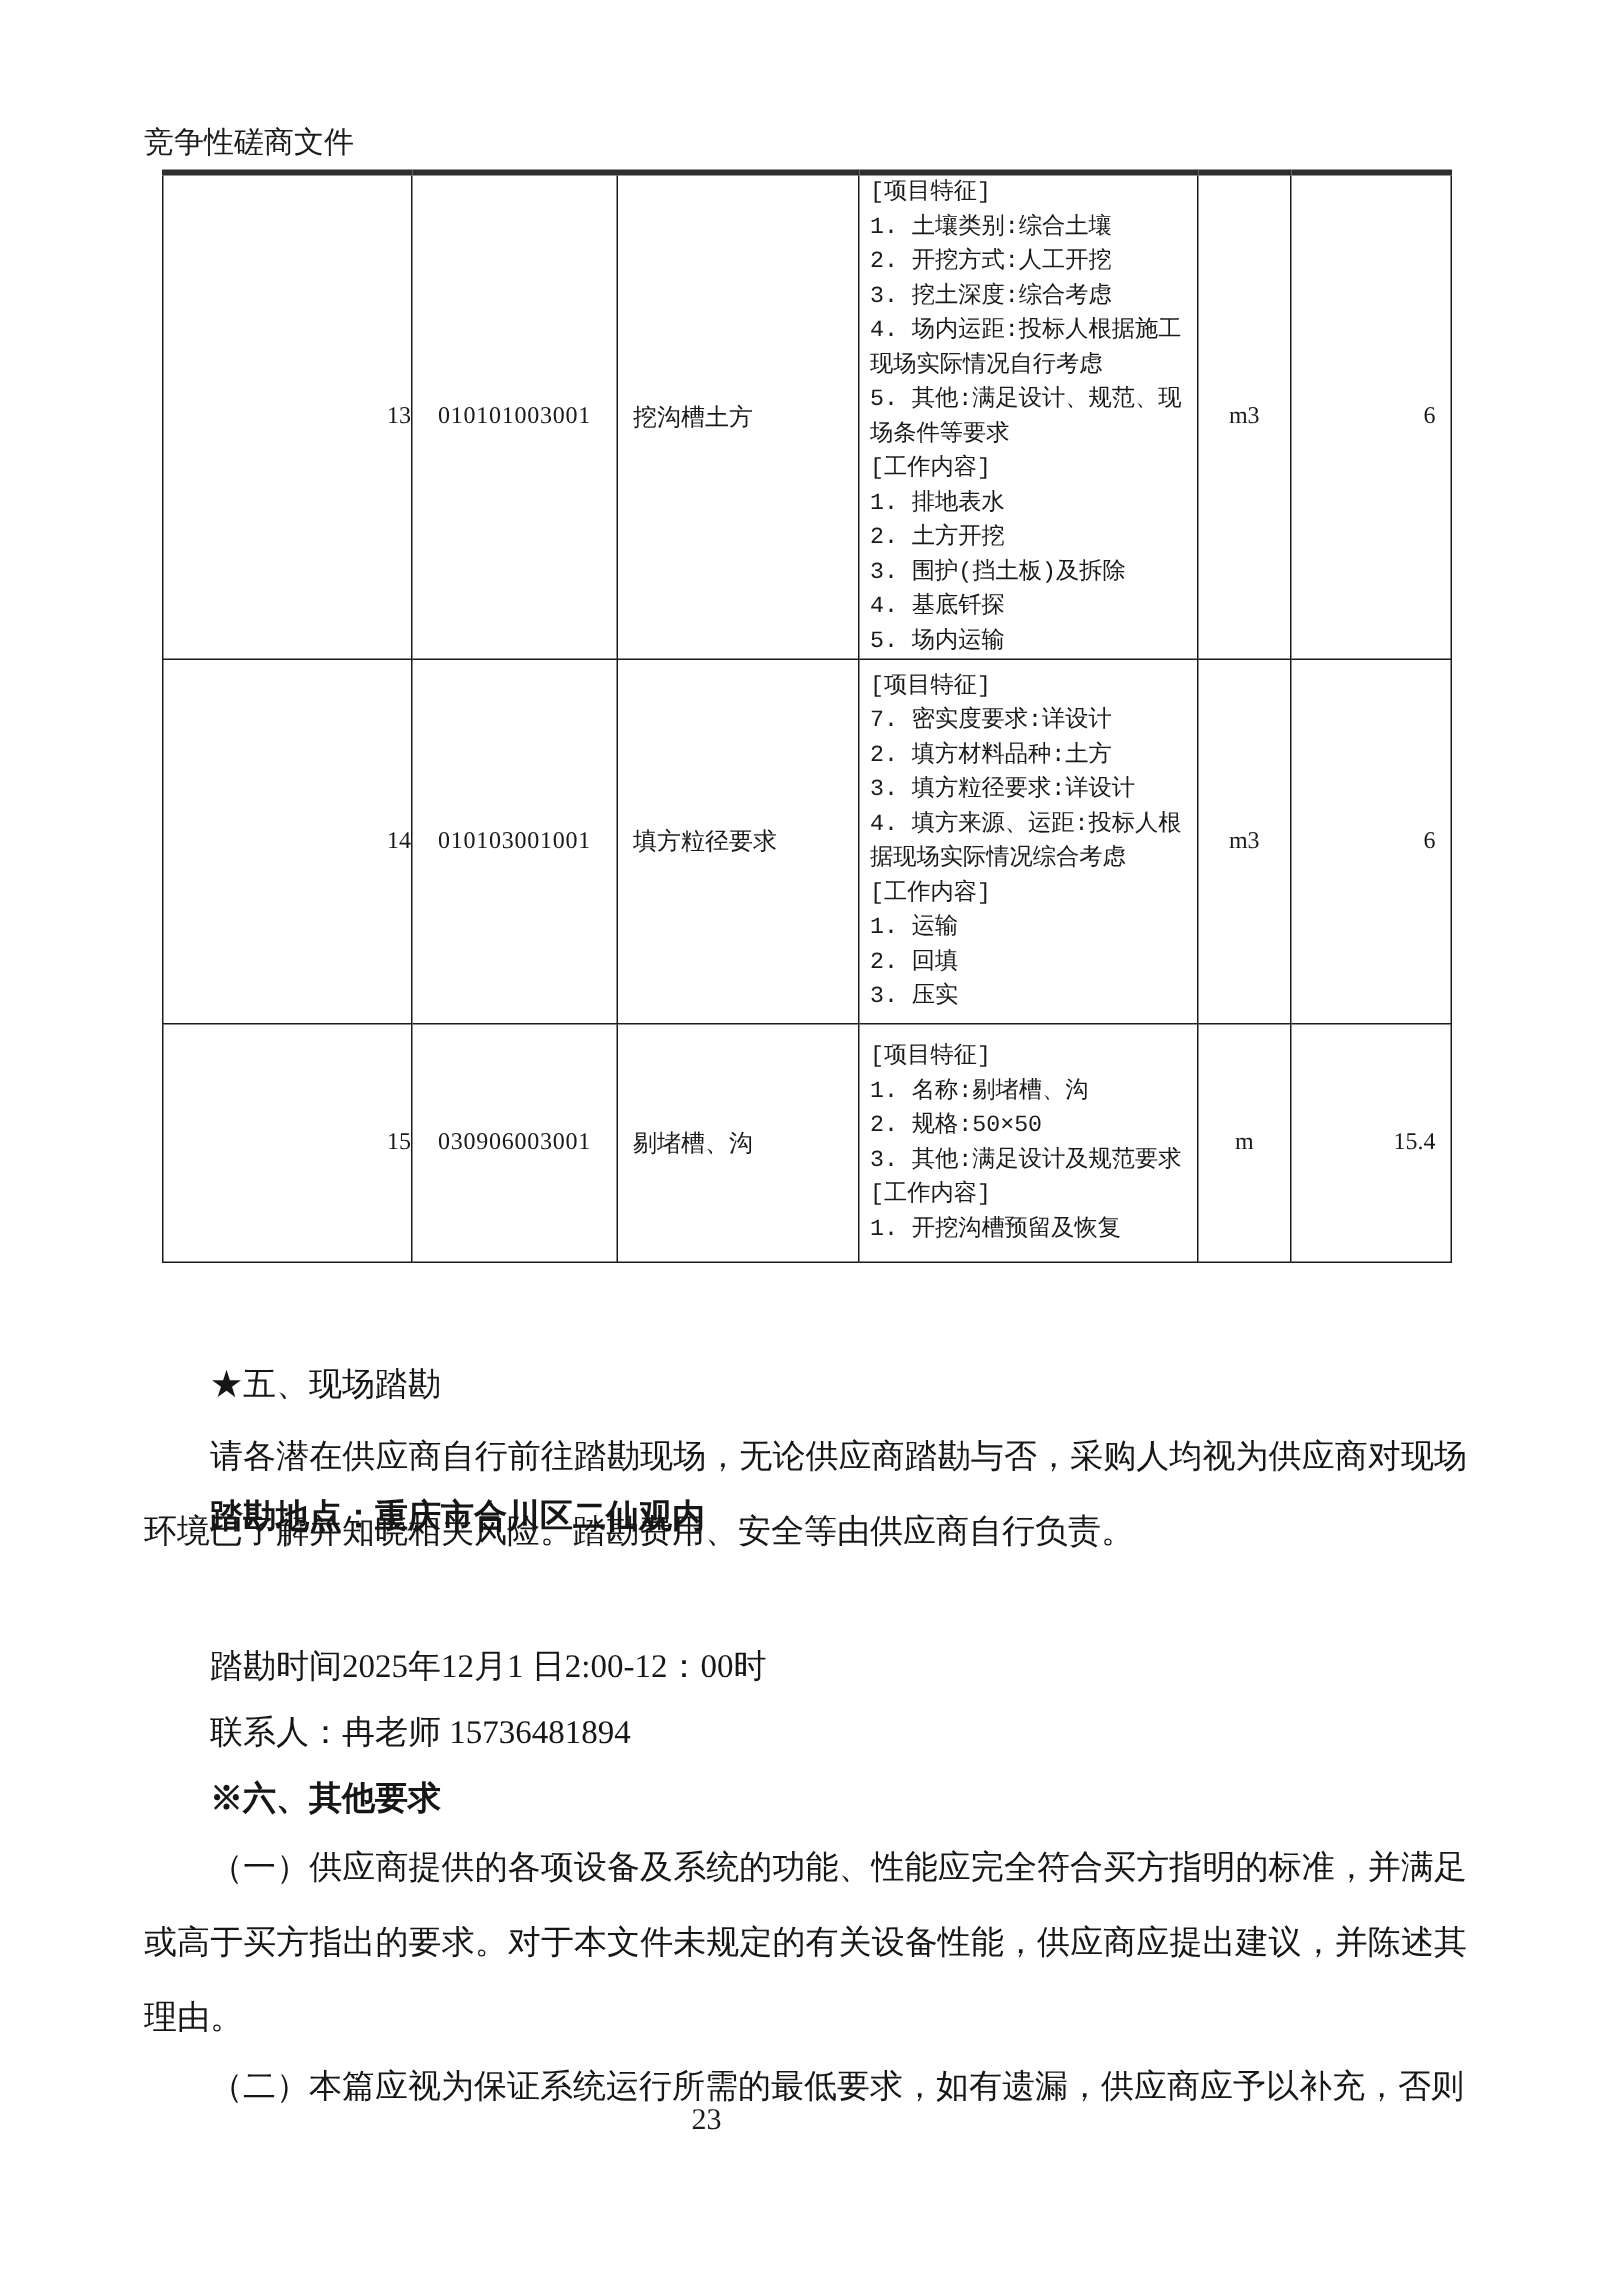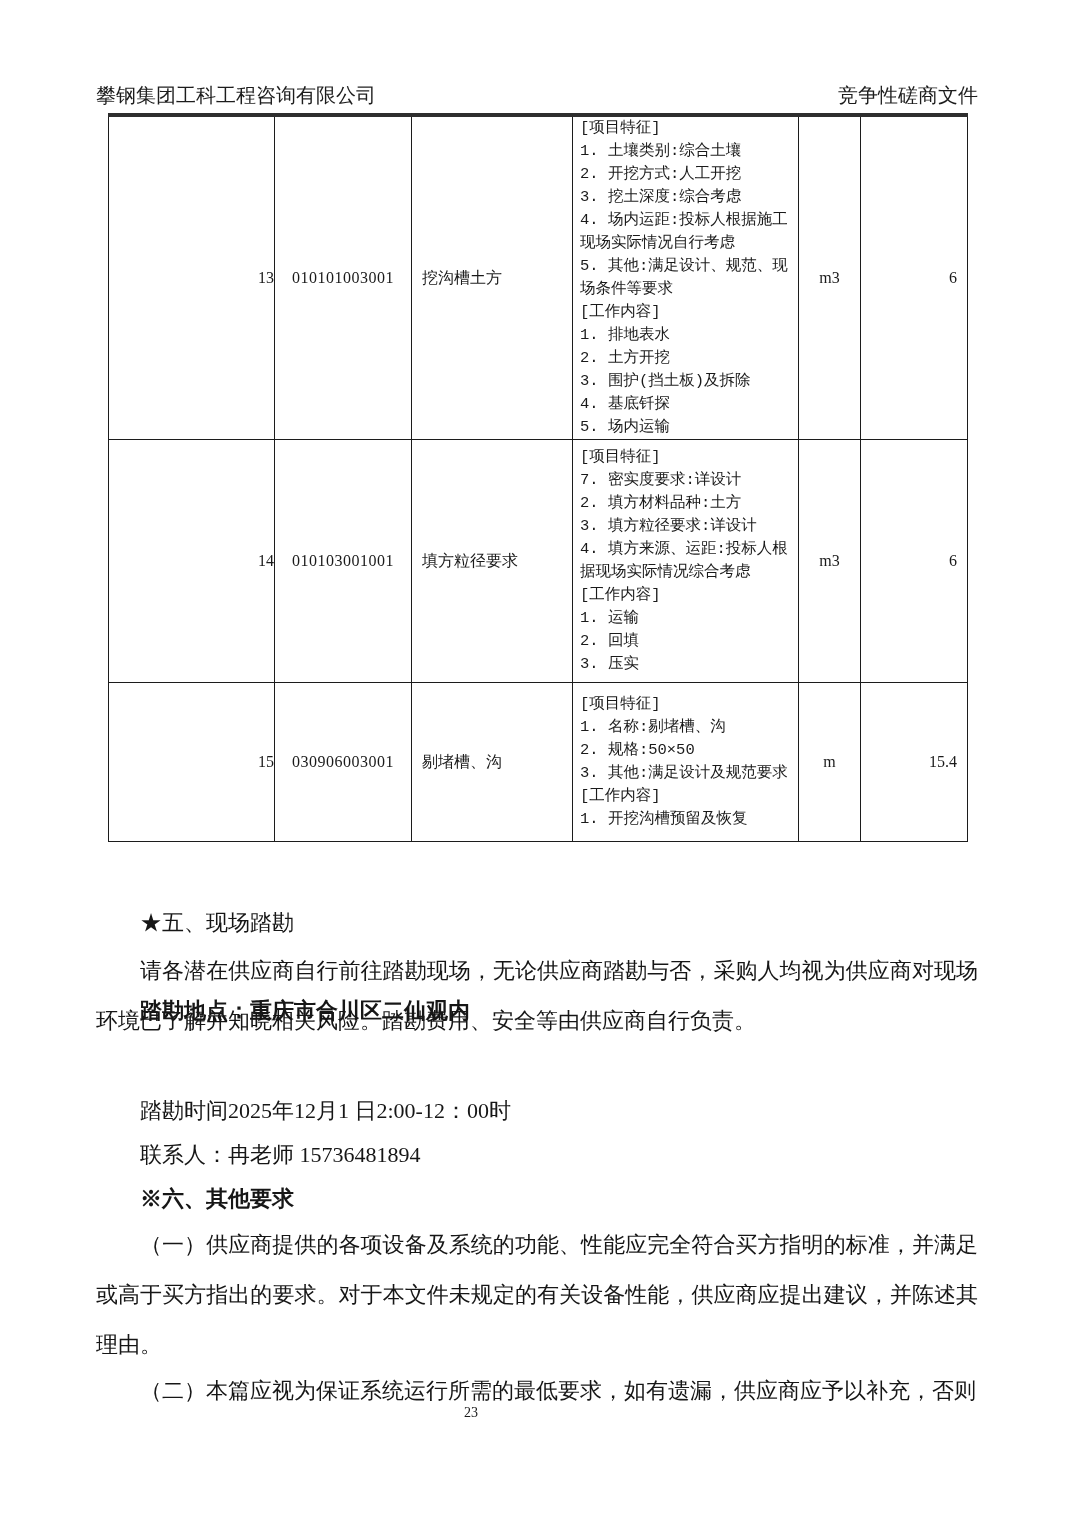--- a/index.html
+++ b/index.html
@@ -82,30 +82,29 @@
   .pos-sec6    { top: 1176px; }
   .pos-para2   { top: 1220px; }
   .pos-para3   { top: 1368px; }
 
   .page-footer {
     position: absolute;
     left: 0;
     top: 1400px;
     width: 942px;
     text-align: center;
-    font-size: 14px;
+    font-size: 20px;
     line-height: 26px;
     color: #1a1a1a;
   }
 </style>
 </head>
 <body>
 
 <div class="page-header">
-  <span>攀钢集团工科工程咨询有限公司</span>
   <span>竞争性磋商文件</span>
 </div>
 
 <table class="boq-table">
   <colgroup>
     <col style="width:166px">
     <col style="width:137px">
     <col style="width:161px">
     <col style="width:226px">
     <col style="width:62px">

